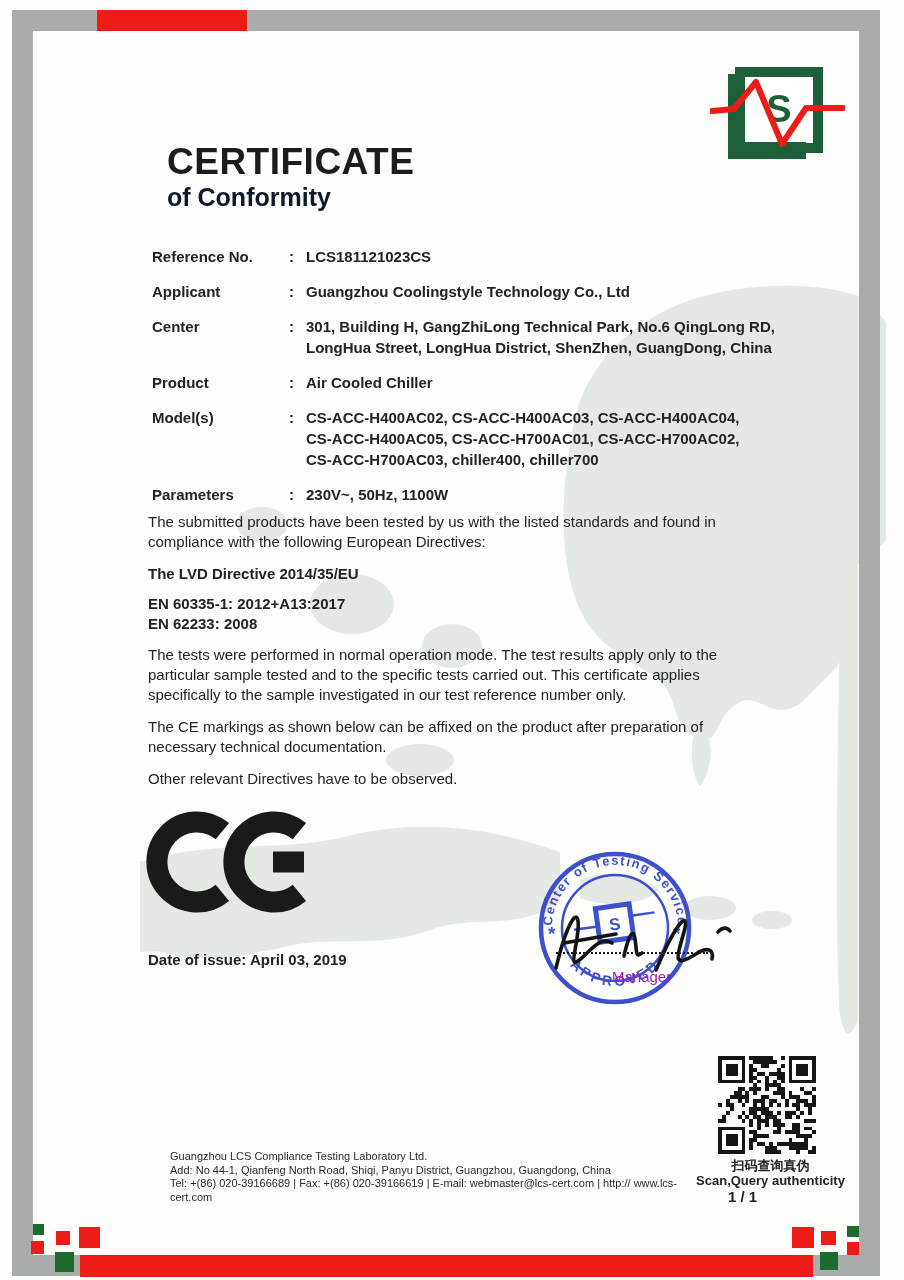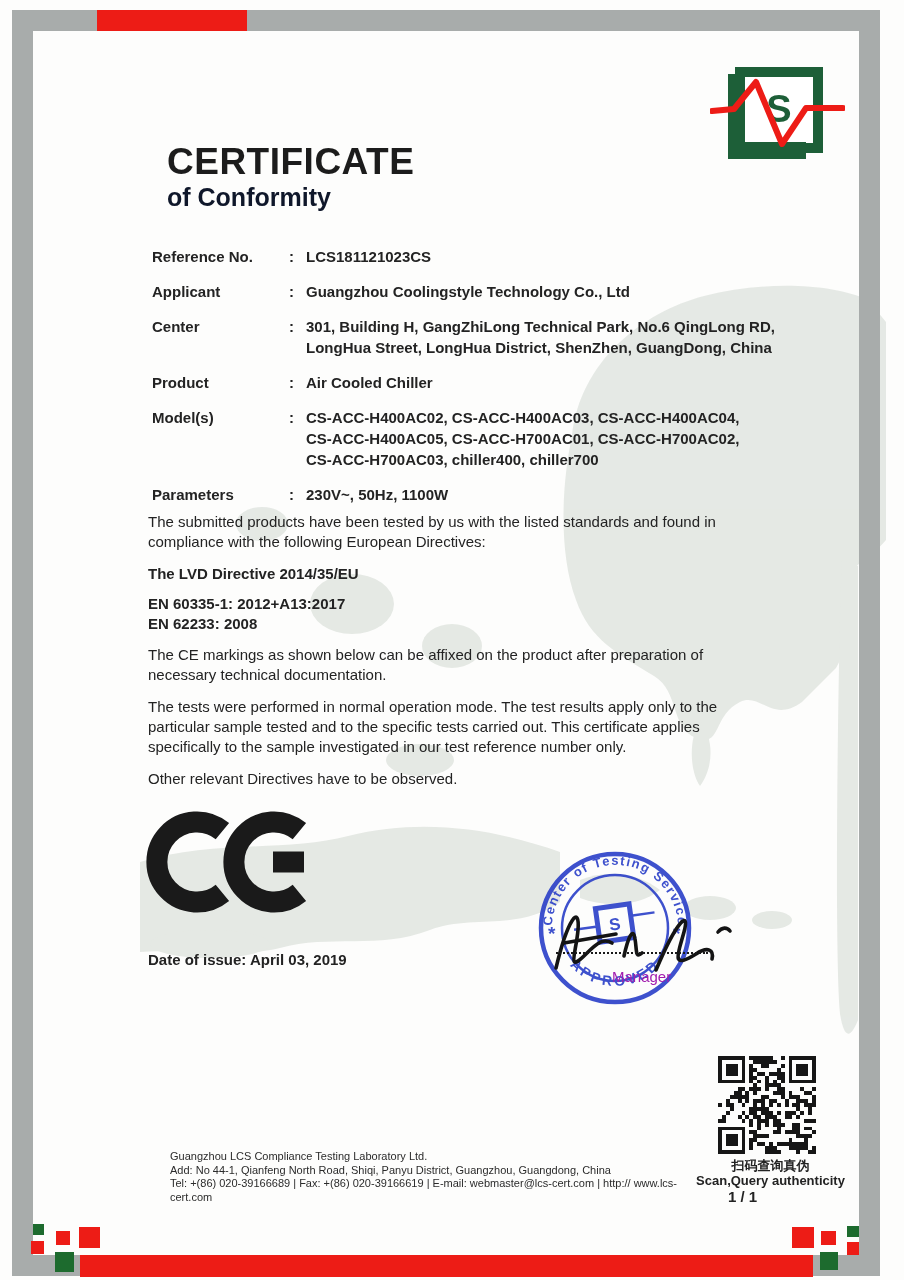--- a/index.html
+++ b/index.html
@@ -128,22 +128,22 @@
       <span class="colon">:</span>
       <span class="val">230V~, 50Hz, 1100W</span>
   </div>
 </div>
 
 <div class="abs bodytext">
   <p>The submitted products have been tested by us with the listed standards and found in compliance with the following European Directives:</p>
   <p class="b">The LVD Directive 2014/35/EU</p>
   <p class="std" style="margin-bottom:0;">EN 60335-1: 2012+A13:2017</p>
   <p class="std">EN 62233: 2008</p>
+  <p>The tests were performed in normal operation mode. The test results apply only to the particular sample tested and to the specific tests carried out. This certificate applies specifically to the sample investigated in our test reference number only.</p>
   <p>The CE markings as shown below can be affixed on the product after preparation of necessary technical documentation.</p>
-  <p>The tests were performed in normal operation mode. The test results apply only to the particular sample tested and to the specific tests carried out. This certificate applies specifically to the sample investigated in our test reference number only.</p>
   <p>Other relevant Directives have to be observed.</p>
 </div>
 
 <svg class="abs ce" width="175" height="112" viewBox="0 0 175 112">
   <g stroke="#1a1a1a" stroke-width="21" fill="none">
     <path d="M 78.4 25.2 A 40 40 0 1 0 78.4 86.8"></path>
     <path d="M 155.4 25.2 A 40 40 0 1 0 155.4 86.8"></path>
     <line x1="129" y1="56" x2="160" y2="56"></line>
   </g>
 </svg>

